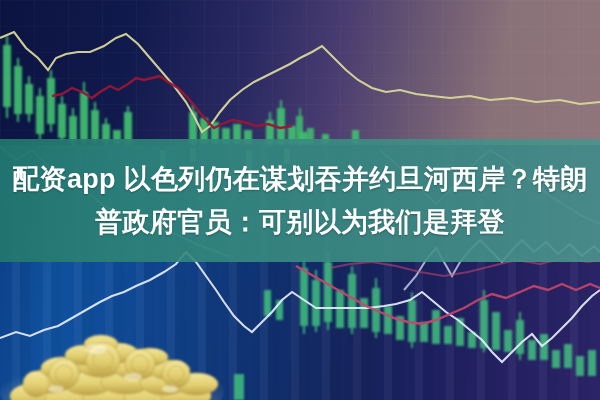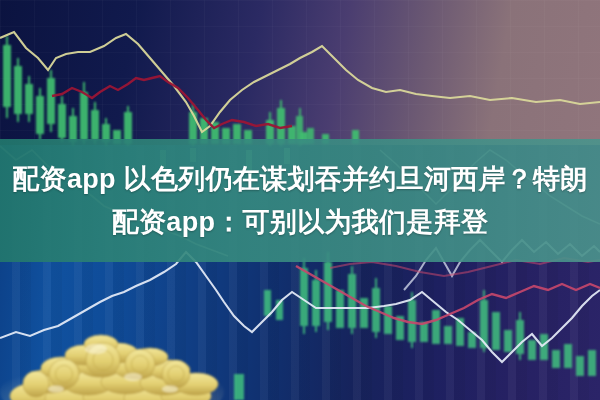--- a/index.html
+++ b/index.html
@@ -279,16 +279,16 @@
         <ellipse cx="170" cy="389" rx="8" ry="3.6"></ellipse>
       </g>
     </g>
 
     <rect x="0" y="0" width="600" height="400" fill="transparent"></rect>
   </svg>
 
   <div id="teal-band"></div>
   <div id="teal-title">
     <span>配资app 以色列仍在谋划吞并约旦河西岸？特朗</span>
-    <span>配资app：可别以为我们是拜登</span>
+    <span>普政府官员：可别以为我们是拜登</span>
   </div>
 
 </div>
 
 </body></html>

